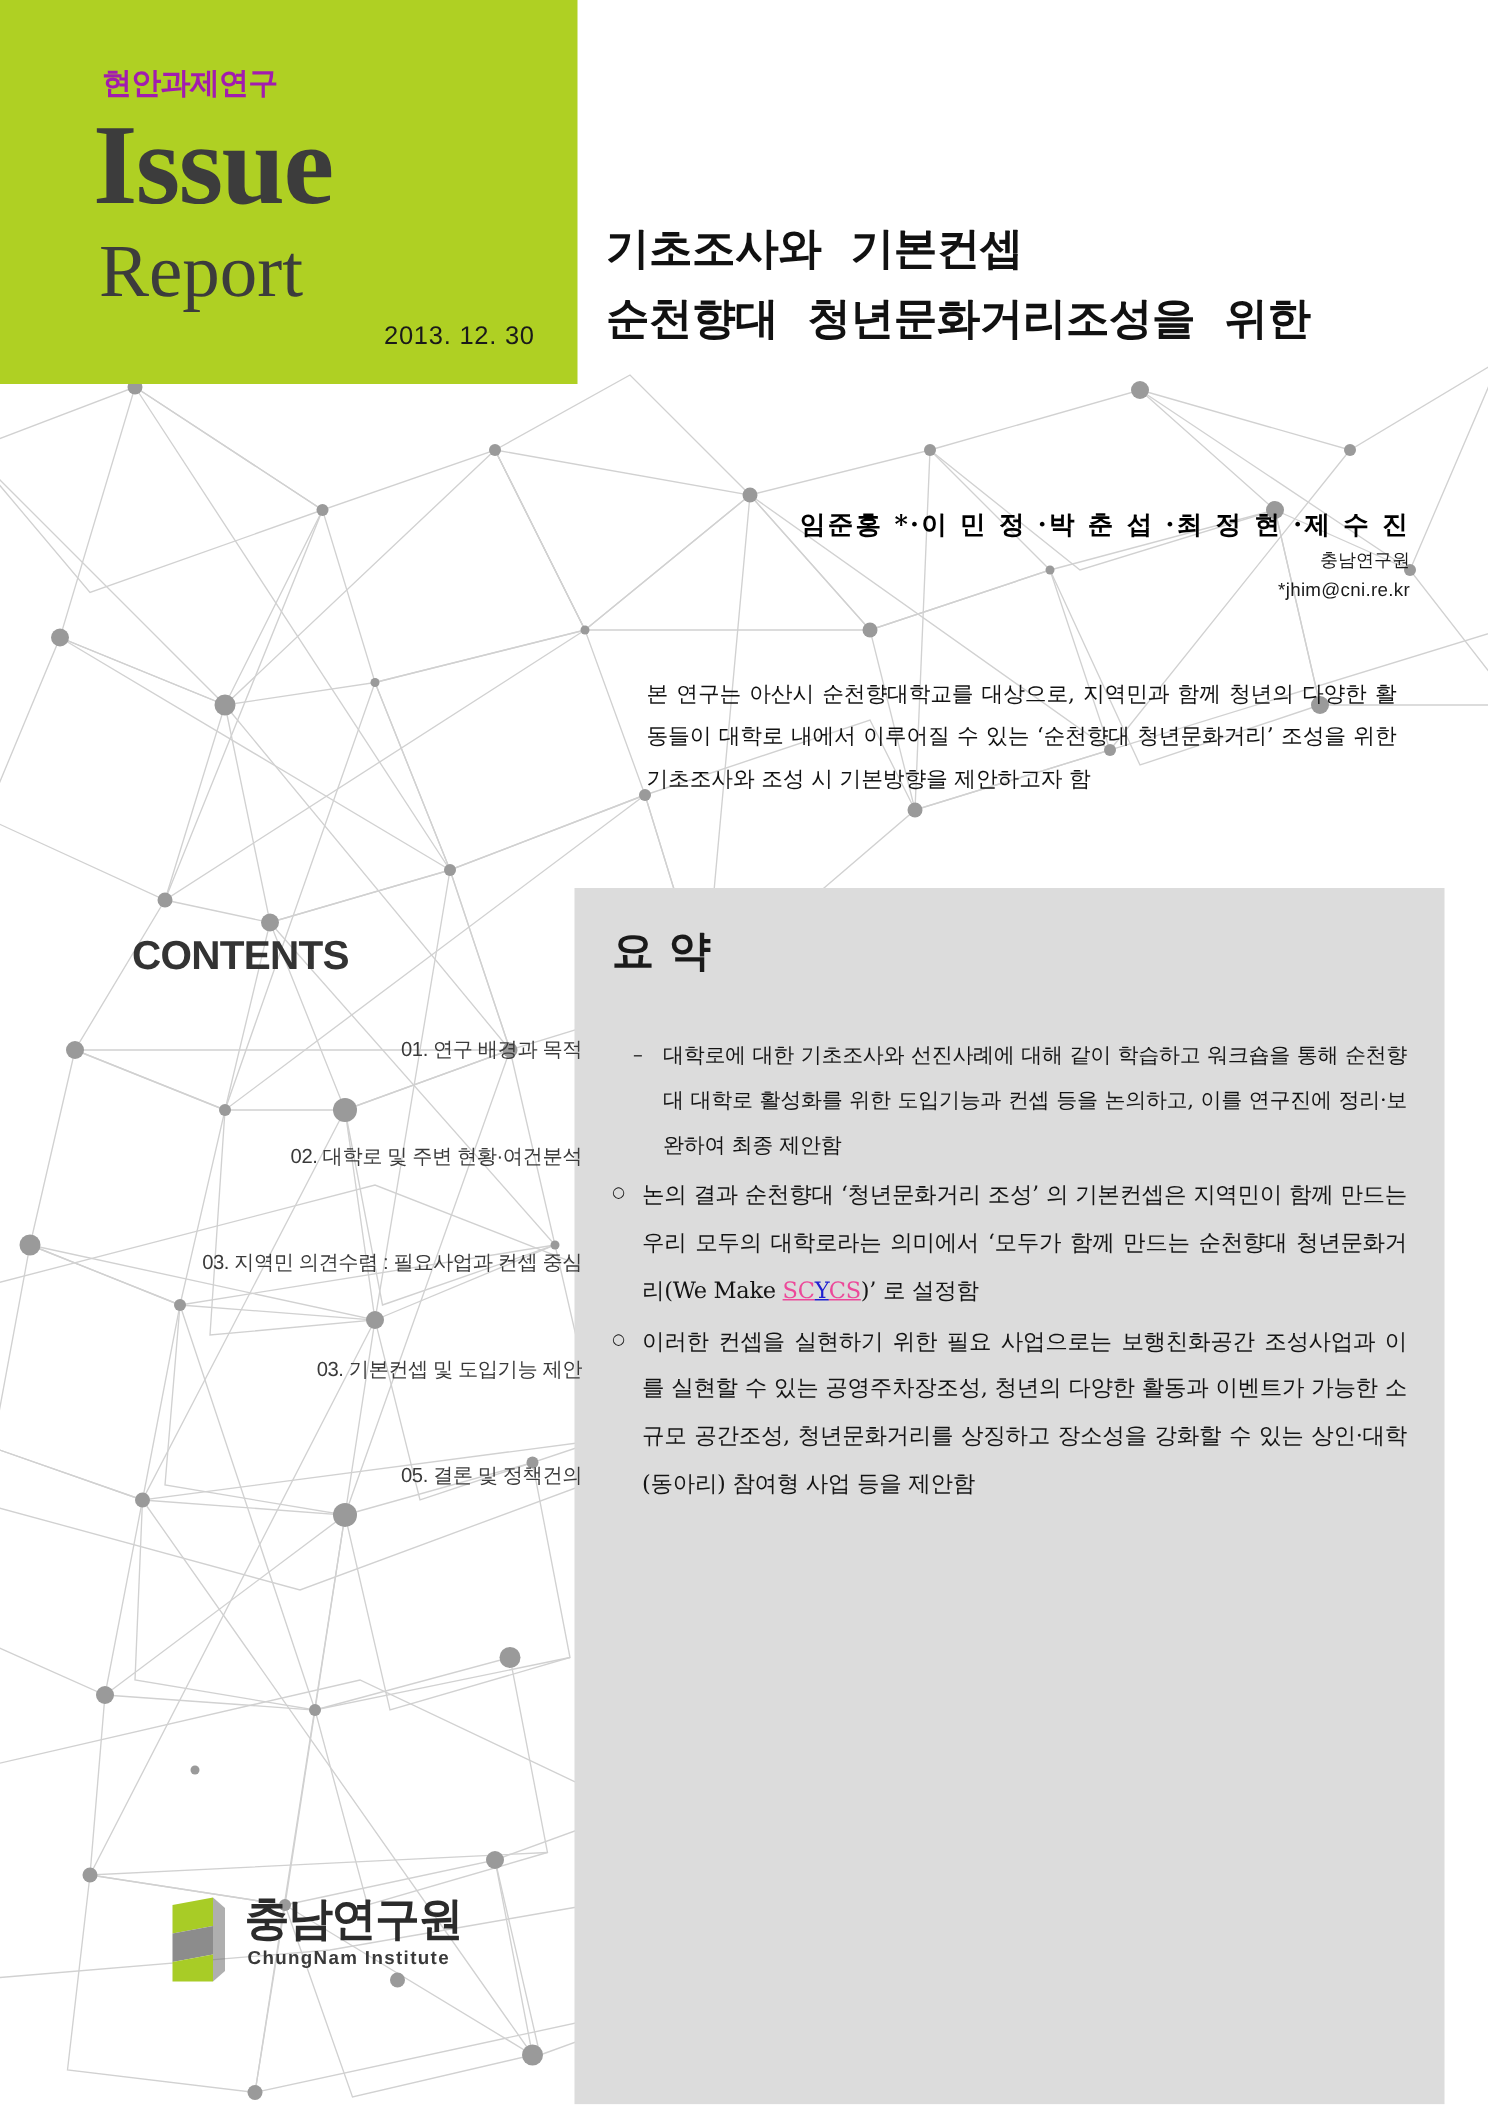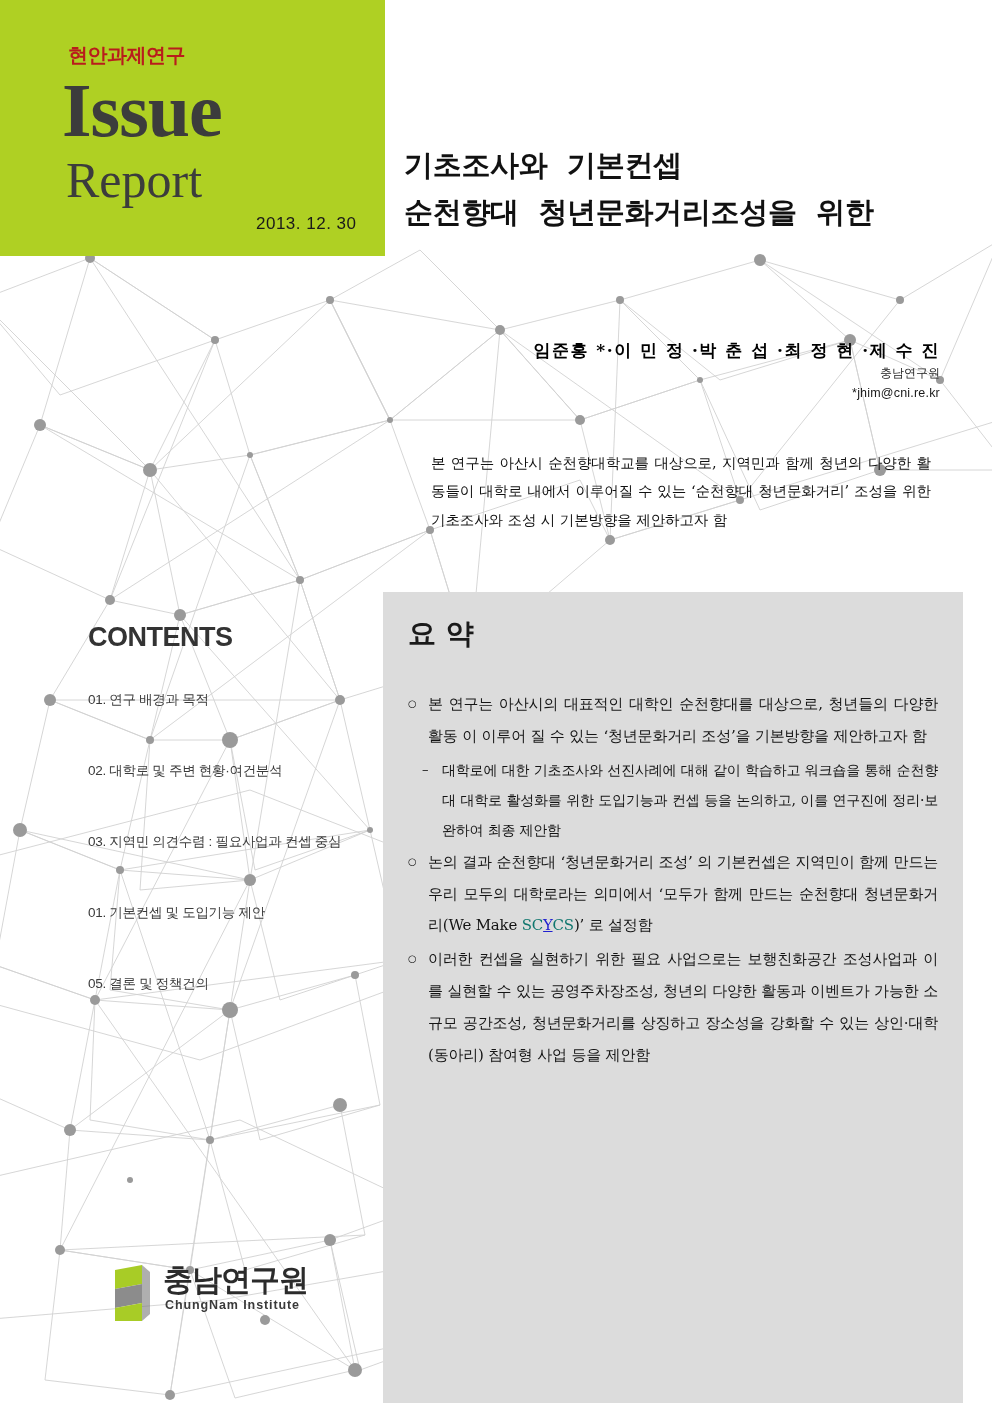--- a/index.html
+++ b/index.html
@@ -38,21 +38,21 @@
     height: 256px;
     background: #afd023;
     z-index: 3;
   }
   .masthead-kicker {
     position: absolute;
     left: 68px;
     top: 42px;
     font-size: 20px;
     font-weight: bold;
-    color: #b91c1c;
+    color: #a21caf;
     letter-spacing: -0.5px;
     font-family: Liberation Serif, serif;
   }
   .masthead-issue {
     position: absolute;
     left: 62px;
     top: 72px;
     font-size: 76px;
     font-weight: bold;
     color: #3c3c3c;
@@ -160,20 +160,21 @@
     letter-spacing: -0.5px;
     margin-bottom: 38px;
   }
   .contents-item {
     font-family: "Liberation Sans", sans-serif;
     font-size: 13.5px;
     color: #3a3a3a;
     letter-spacing: -0.3px;
     margin-bottom: 53px;
     white-space: nowrap;
+    text-align: right;
   }
   .contents-item:last-child { margin-bottom: 0; }
 
   
   .logo {
     position: absolute;
     left: 112px;
     top: 1262px;
     z-index: 4;
     display: flex;
@@ -265,21 +266,21 @@
   }
   .sum-sub::before {
     content: "\2013";
     position: absolute;
     left: 14px;
     top: 0;
     font-size: 13px;
     line-height: 2.3;
     color: #141414;
   }
-  .acc-red { color: #0f766e; }
+  .acc-red { color: #ec4899; text-decoration: underline; }
   .acc-blue { color: #2020d0; text-decoration: underline; }
 </style>
 </head>
 <body>
 
 <div class="page">
 
   <svg class="bg-network" viewBox="0 0 992 1403" xmlns="http://www.w3.org/2000/svg">
     <g stroke="#c9c9c9" stroke-width="0.9" fill="none" opacity="0.85">
       <path d="M-20,300 L90,258 L215,340 L60,395 L-20,300 Z"></path>
@@ -402,21 +403,21 @@
     <div class="authors-email">*jhim@cni.re.kr</div>
   </div>
 
   <div class="abstract">본 연구는 아산시 순천향대학교를 대상으로, 지역민과 함께 청년의 다양한 활동들이 대학로 내에서 이루어질 수 있는 ‘순천향대 청년문화거리’ 조성을 위한 기초조사와 조성 시 기본방향을 제안하고자 함</div>
 
   <div class="contents">
     <div class="contents-title">CONTENTS</div>
     <div class="contents-item">01. 연구 배경과 목적</div>
     <div class="contents-item">02. 대학로 및 주변 현황·여건분석</div>
     <div class="contents-item">03. 지역민 의견수렴 : 필요사업과 컨셉 중심</div>
-    <div class="contents-item">01. 기본컨셉 및 도입기능 제안</div>
+    <div class="contents-item">03. 기본컨셉 및 도입기능 제안</div>
     <div class="contents-item">05. 결론 및 정책건의</div>
   </div>
 
   <div class="logo">
     <svg class="logo-mark" viewBox="0 0 42 58" xmlns="http://www.w3.org/2000/svg">
       <path d="M3,6 L30,1 L30,20 L3,25 Z" fill="#a8cc26"></path>
       <path d="M3,25 L30,20 L30,39 L3,44 Z" fill="#8c8c8c"></path>
       <path d="M3,44 L30,39 L30,57 L3,57 Z" fill="#a8cc26"></path>
       <path d="M30,1 L38,8 L38,50 L30,57 Z" fill="#6e6e6e" opacity="0.55"></path>
     </svg>
@@ -424,21 +425,20 @@
       <div class="logo-ko">충남연구원</div>
       <div class="logo-en">ChungNam Institute</div>
     </div>
   </div>
 
   <div class="summary-panel"></div>
 
   <div class="summary-inner">
     <div class="summary-heading">요 약</div>
 
-    <div class="sum-bullet">본 연구는 아산시의 대표적인 대학인 순천향대를 대상으로, 청년들의 다양한 활동 이 이루어 질 수 있는 ‘청년문화거리 조성’을 기본방향을 제안하고자 함</div>
 
     <div class="sum-sub">대학로에 대한 기초조사와 선진사례에 대해 같이 학습하고 워크숍을 통해 순천향대 대학로 활성화를 위한 도입기능과 컨셉 등을 논의하고, 이를 연구진에 정리·보완하여 최종 제안함</div>
 
     <div class="sum-bullet"><span>논의 결과 순천향대 ‘청년문화거리 조성’ 의 기본컨셉은 지역민이 함께 만드는 우리 모두의 대학로라는 의미에서 ‘모두가 함께 만드는 순천향대 청년문화거리(We Make </span><span class="acc-red">SC</span><span class="acc-blue">Y</span><span class="acc-red">CS</span><span>)’ 로 설정함</span></div>
 
     <div class="sum-bullet">이러한 컨셉을 실현하기 위한 필요 사업으로는 보행친화공간 조성사업과 이를 실현할 수 있는 공영주차장조성, 청년의 다양한 활동과 이벤트가 가능한 소규모 공간조성, 청년문화거리를 상징하고 장소성을 강화할 수 있는 상인·대학(동아리) 참여형 사업 등을 제안함</div>
 
   </div>
 
 </div>

